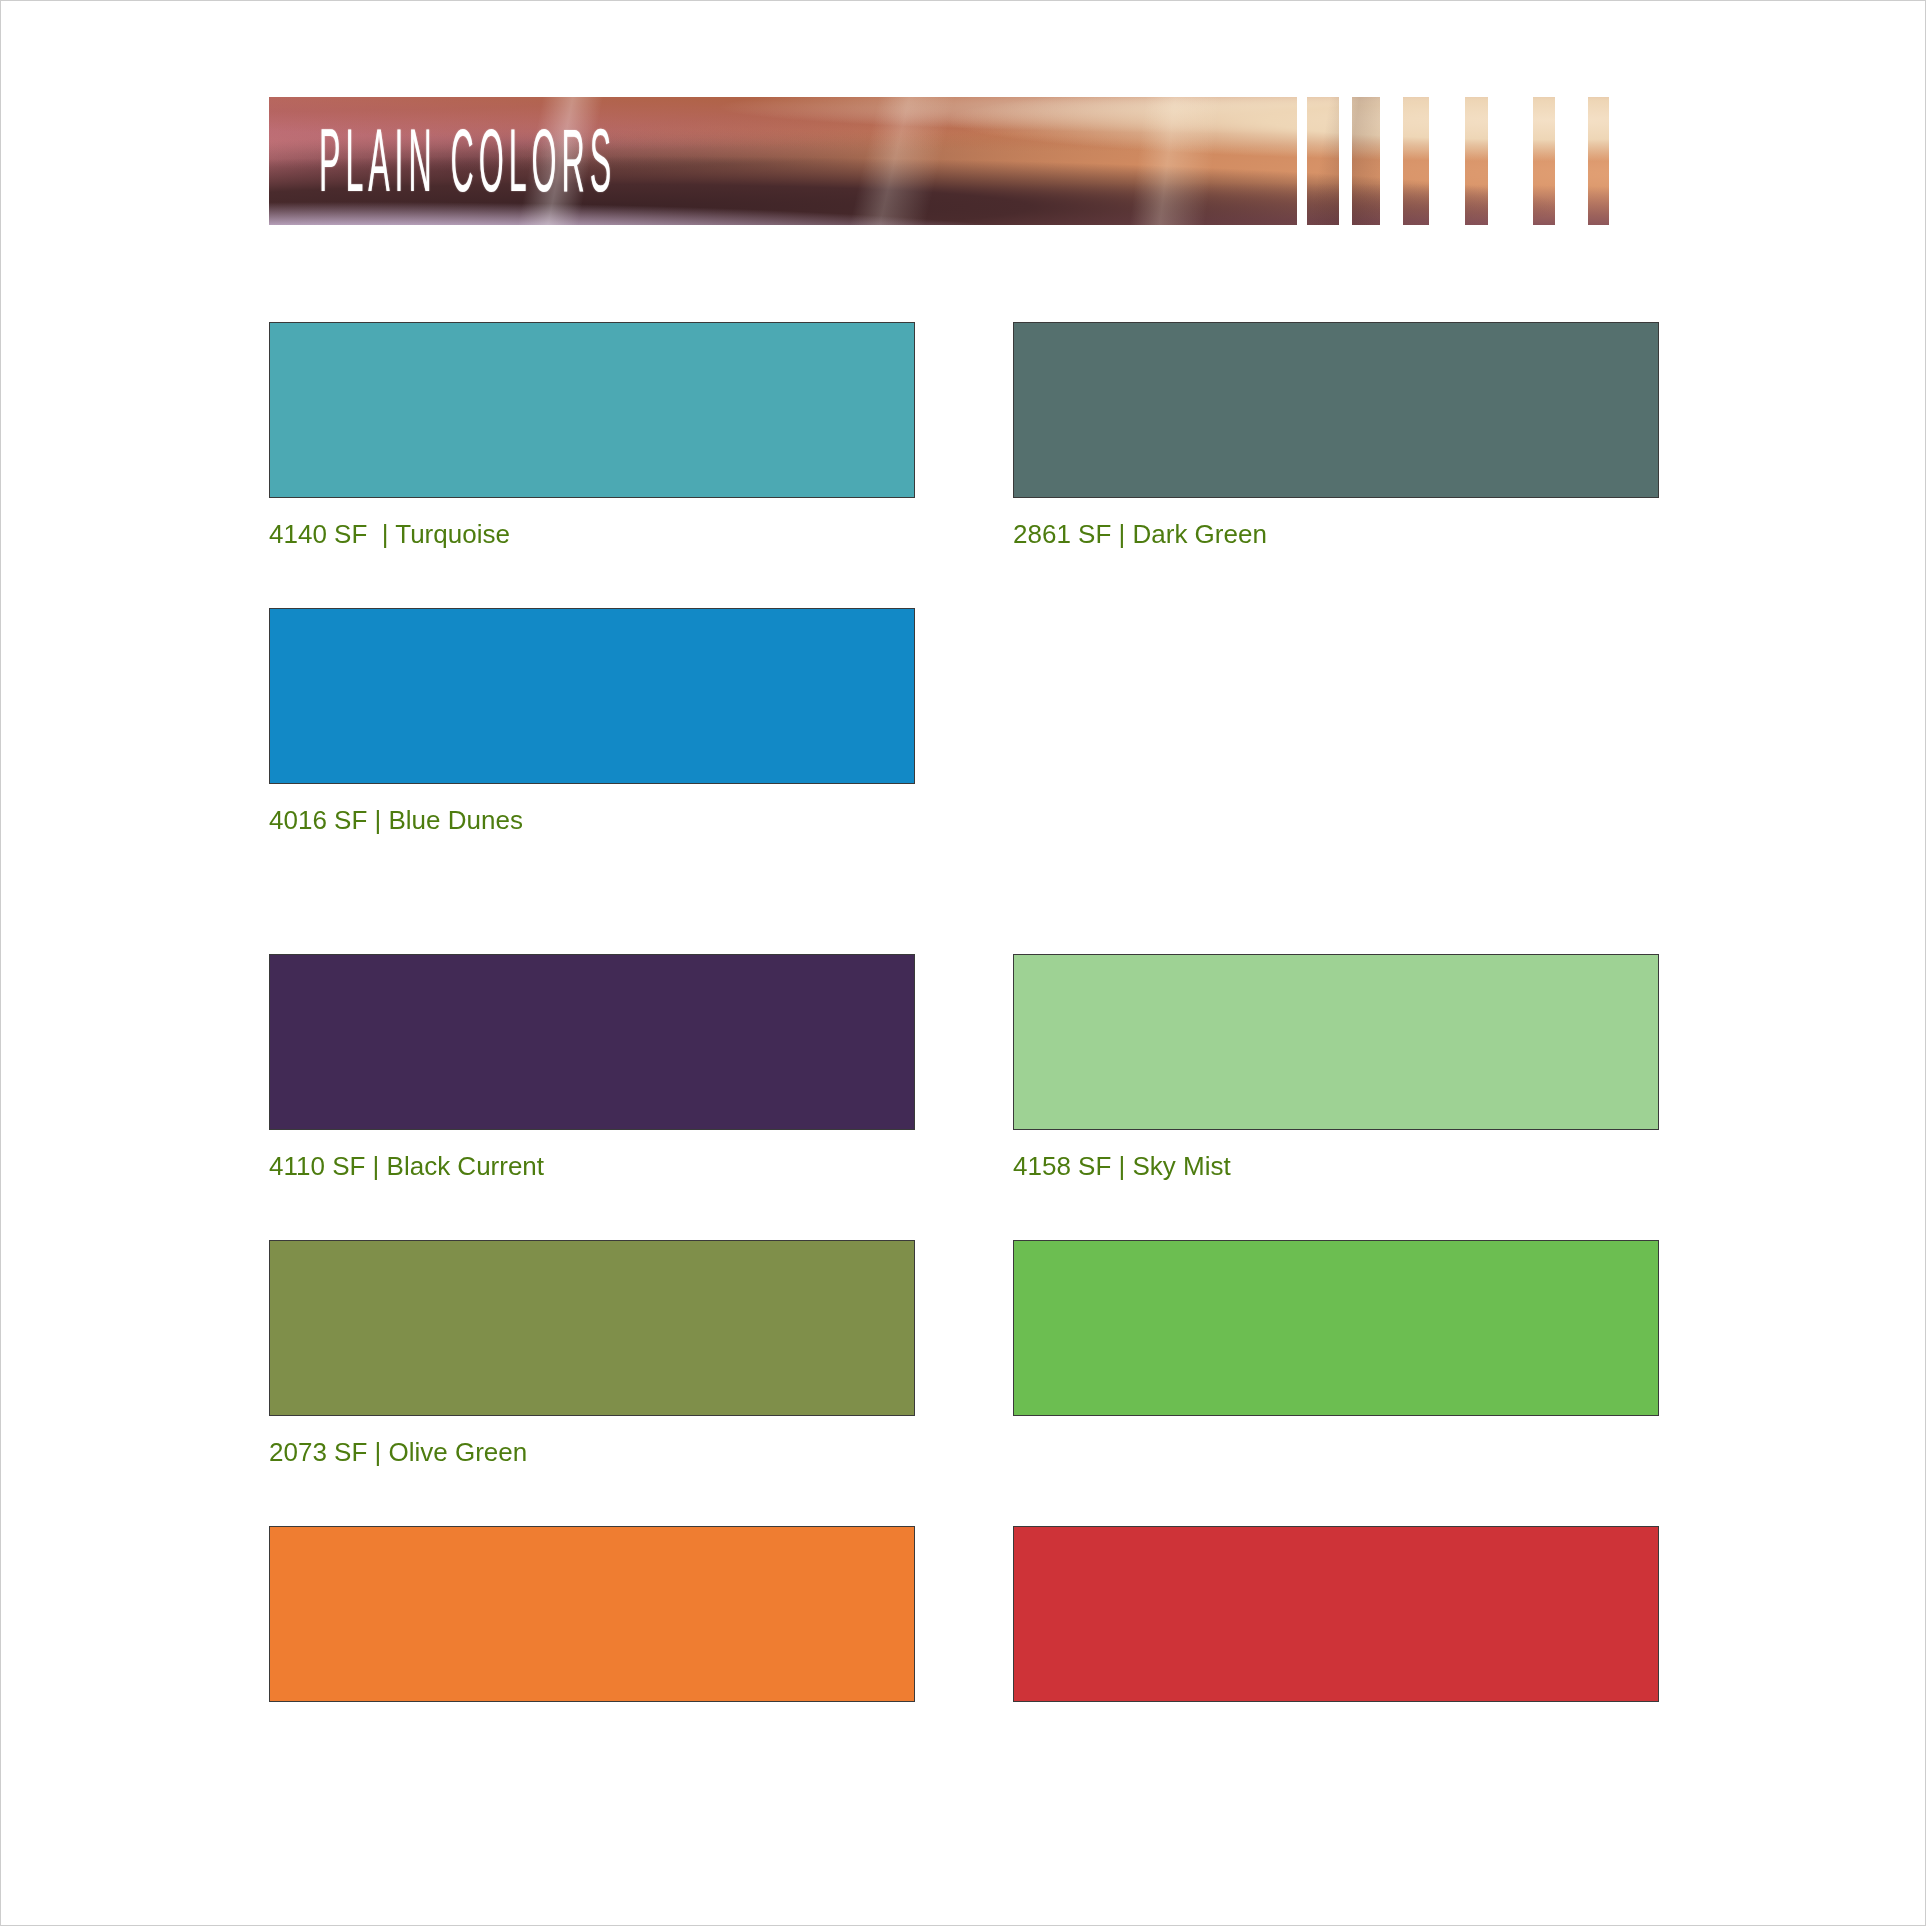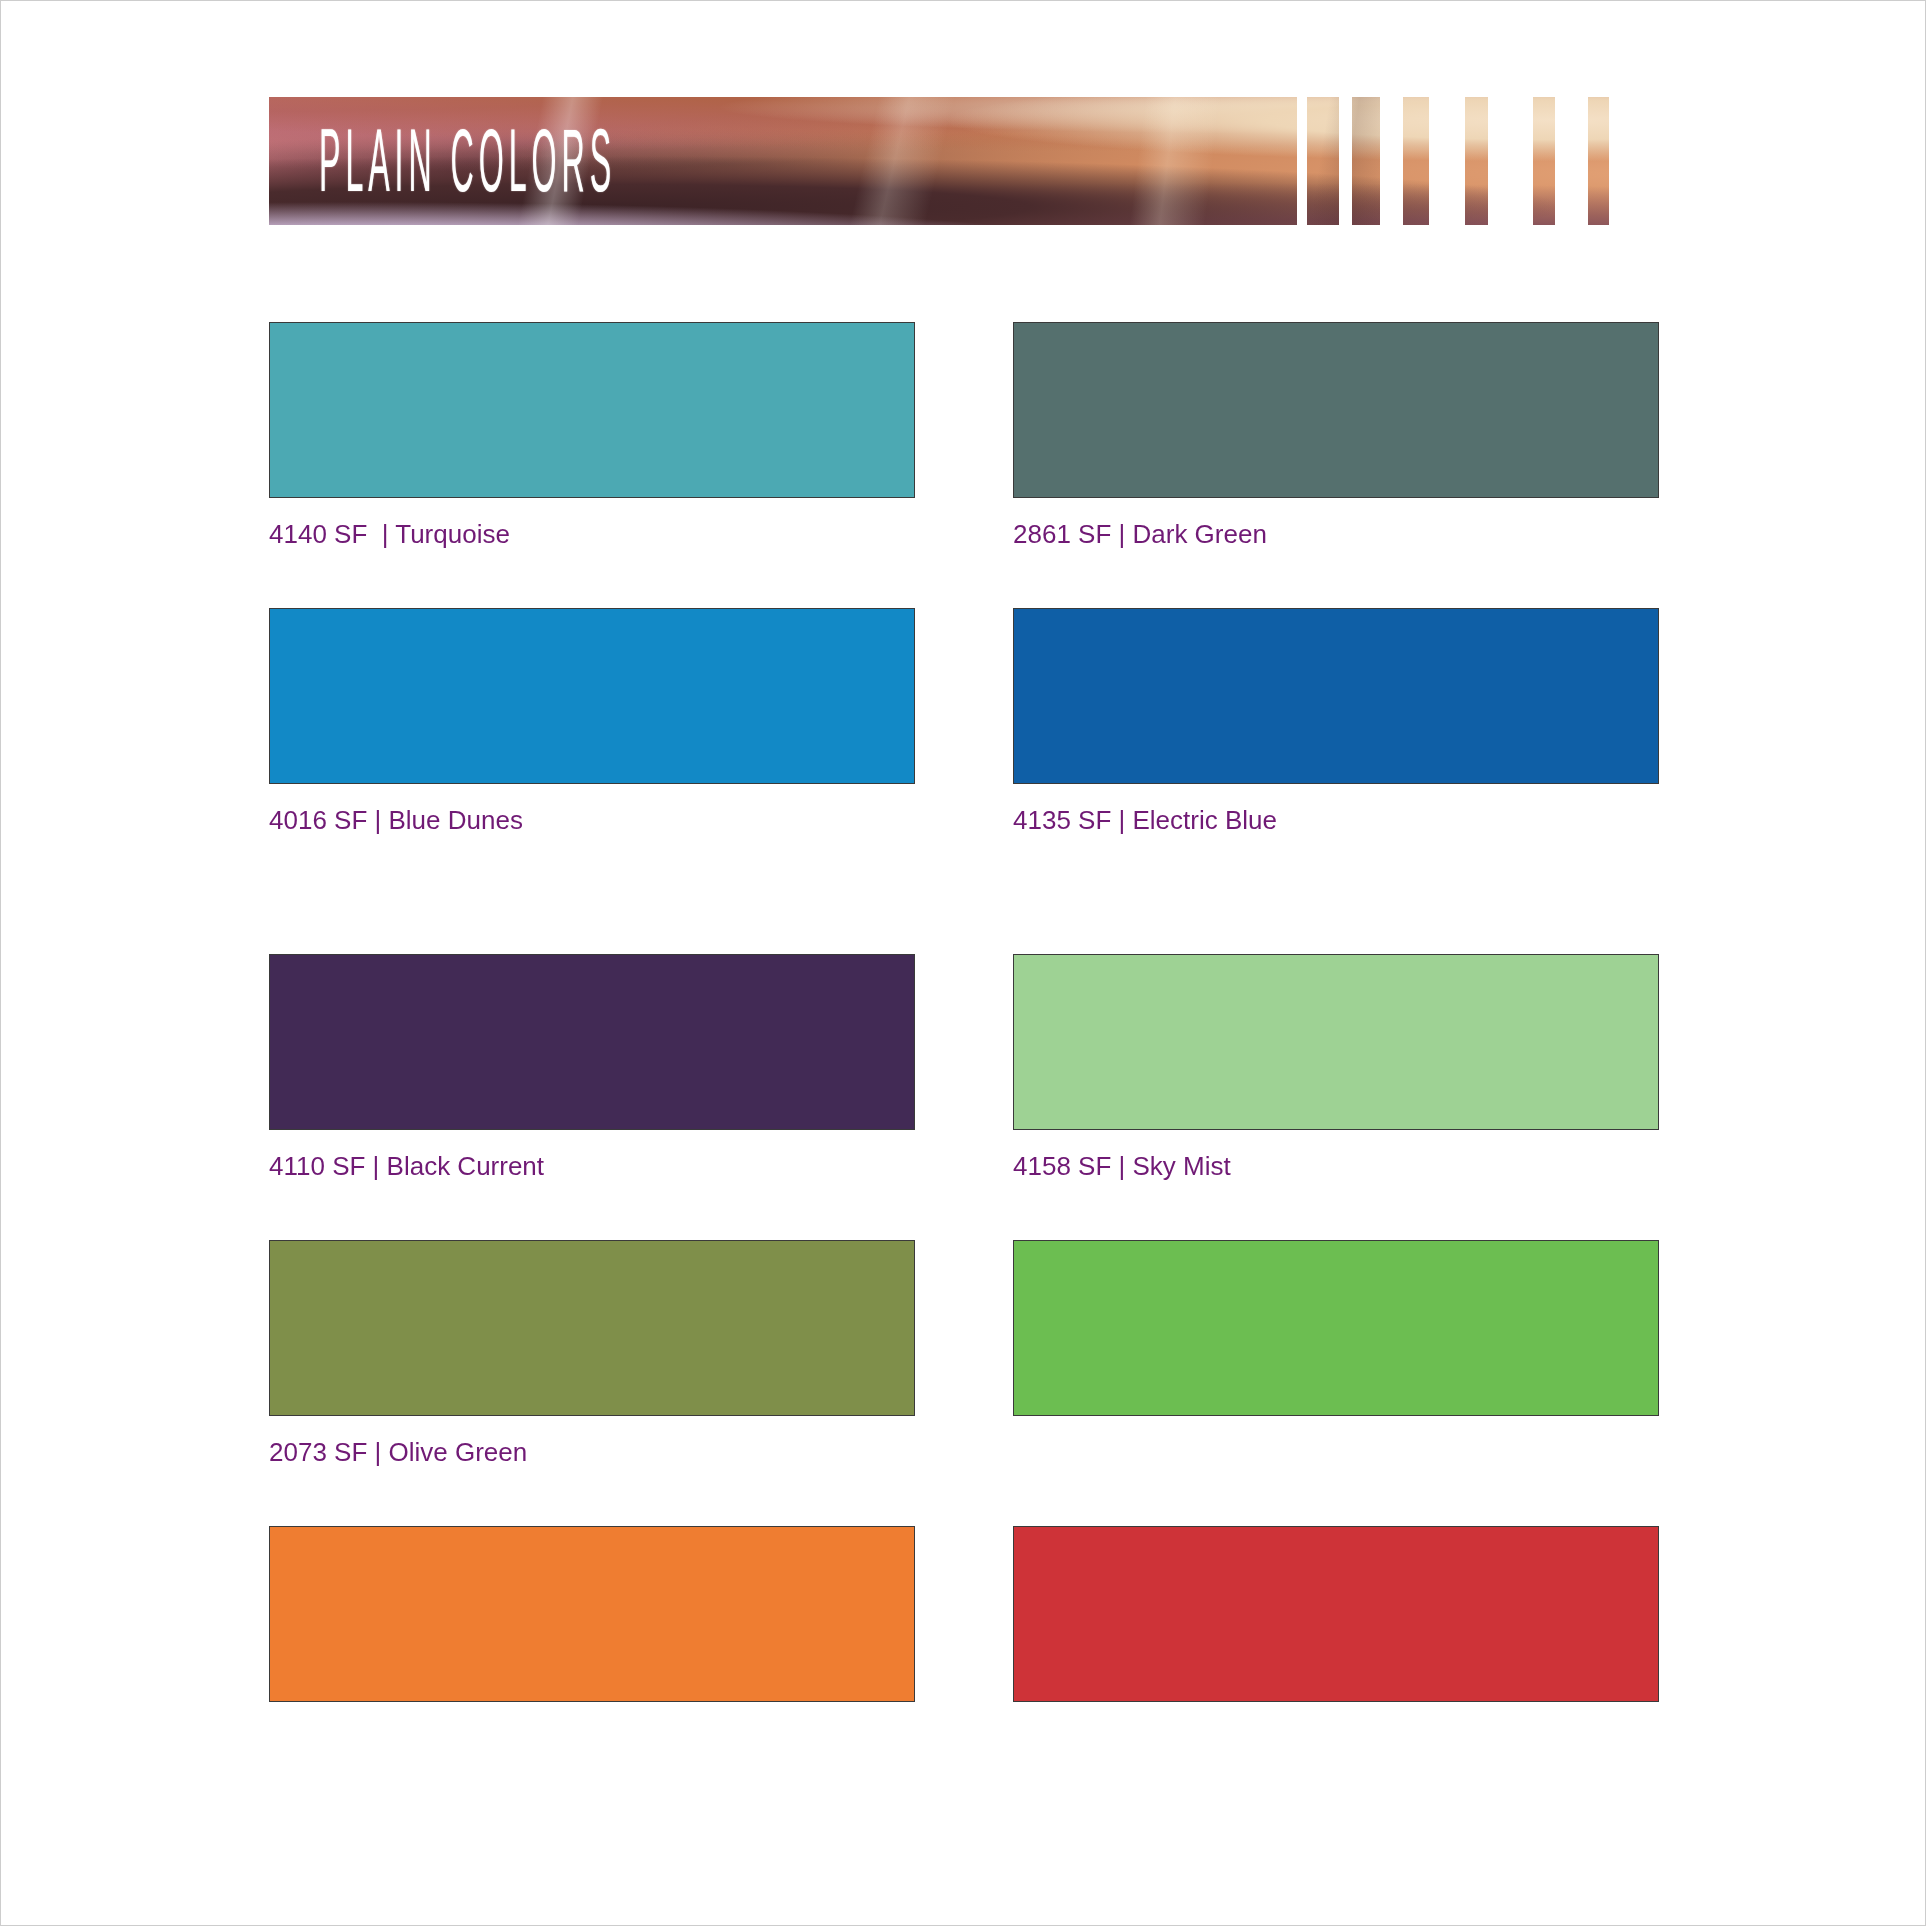--- a/index.html
+++ b/index.html
@@ -139,21 +139,21 @@
     width: 646px;
     height: 176px;
     box-sizing: border-box;
     border: 1.3px solid #3a3a3a;
   }
   .swatch-label {
     margin-top: 22px;
     font-family: "Liberation Sans", sans-serif;
     font-size: 26px;
     line-height: 28px;
-    color: #701a75;
+    color: #4d7c0f;
     white-space: pre;
   }
 </style>
 </head>
 <body>
 
 <div id="page">
 
   <div id="banner-zone">
 
@@ -197,24 +197,20 @@
         <div class="swatch-cell">
           <div class="swatch-chip" style="background: rgb(85, 112, 110);"></div>
           <div class="swatch-label">2861 SF | Dark Green</div>
         </div>
       </div>
       <div class="swatch-row">
         <div class="swatch-cell">
           <div class="swatch-chip" style="background: rgb(18, 137, 198);"></div>
           <div class="swatch-label">4016 SF | Blue Dunes</div>
         </div>
-        <div class="swatch-cell">
-          <div class="swatch-chip" style="background: rgb(15, 95, 166);"></div>
-          <div class="swatch-label">4135 SF | Electric Blue</div>
-        </div>
       </div>
       <div class="swatch-row">
       </div>
       <div class="swatch-row">
         <div class="swatch-cell">
           <div class="swatch-chip" style="background: rgb(66, 42, 85);"></div>
           <div class="swatch-label">4110 SF | Black Current</div>
         </div>
         <div class="swatch-cell">
           <div class="swatch-chip" style="background: rgb(158, 210, 148);"></div>

